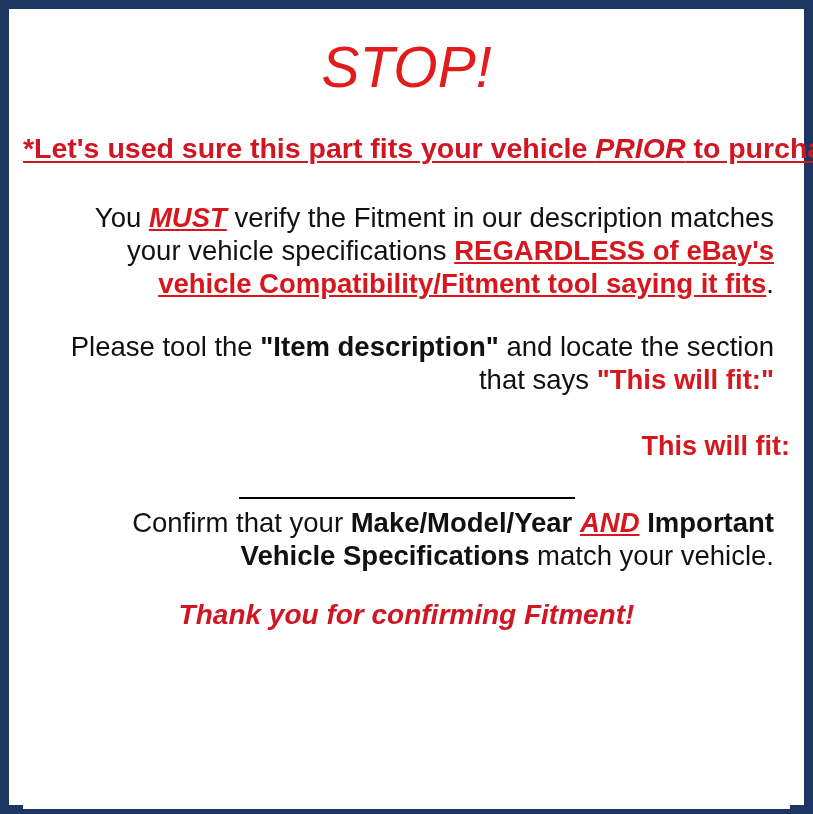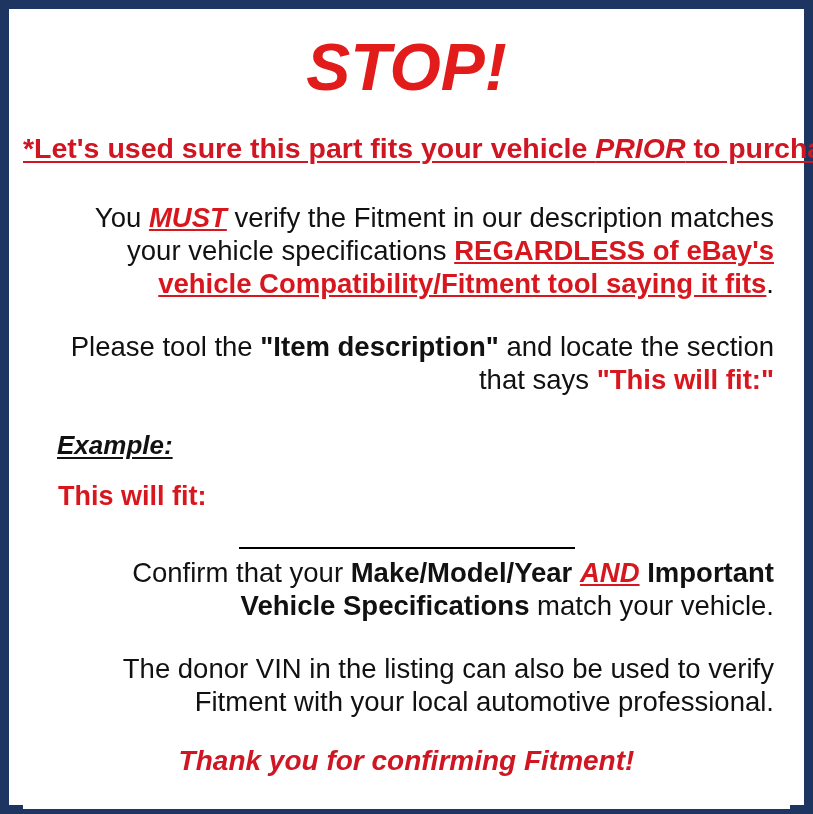--- a/index.html
+++ b/index.html
@@ -28,23 +28,23 @@
   .inner {
     box-sizing: border-box;
     width: 100%;
     height: 100%;
     background: #ffffff;
     text-align: center;
   }
 
   .stop-title {
     color: #e21b1b;
-    font-weight: bold;
+    font-weight: normal;
     font-style: italic;
-    font-size: 66px;
+    font-size: 57px;
     line-height: 88px;
     letter-spacing: 0px;
     margin: 10px 0 0 0;
     text-align: center;
     white-space: nowrap;
   }
 
   .subtitle {
     color: #cf1622;
     font-weight: bold;
@@ -91,20 +91,21 @@
     text-decoration: underline;
     text-underline-offset: 3px;
   }
   .example-fit {
     color: #d8161d;
     font-weight: bold;
     font-size: 27px;
     line-height: 32px;
     margin-top: 20px;
     padding-left: 1px;
+    text-align: right;
   }
   .example-spec {
     color: #cf1622;
     font-weight: bold;
     font-size: 23px;
     line-height: 28px;
     margin-top: 22px;
     padding-left: 2px;
     white-space: nowrap;
   }
@@ -146,30 +147,28 @@
 
     <p class="para p-must">
       <span>You </span><span class="red b i u">MUST</span><span> verify the Fitment in our description matches your vehicle specifications </span><span class="red b u">REGARDLESS of eBay's vehicle Compatibility/Fitment tool saying it fits</span><span>.</span>
     </p>
 
     <p class="para p-please">
       <span>Please tool the </span><span class="b">"Item description"</span><span> and locate the section that says </span><span class="red b">"This will fit:"</span>
     </p>
 
     <div class="example-block">
-      <div class="example-label">Example:</div>
       <div class="example-fit">This will fit:</div>
     </div>
 
     <div class="divider-wrap">
       <span class="divider"></span>
     </div>
 
     <p class="para p-confirm">
       <span>Confirm that your </span><span class="b">Make/Model/Year</span><span> </span><span class="red b i u">AND</span><span> </span><span class="b">Important Vehicle Specifications</span><span> match your vehicle.</span>
     </p>
 
-    <p class="para p-vin">The donor VIN in the listing can also be used to verify Fitment with your local automotive professional.</p>
 
     <div class="thanks">Thank you for confirming Fitment!</div>
 
   </div>
 </div>
 
 </body></html>

